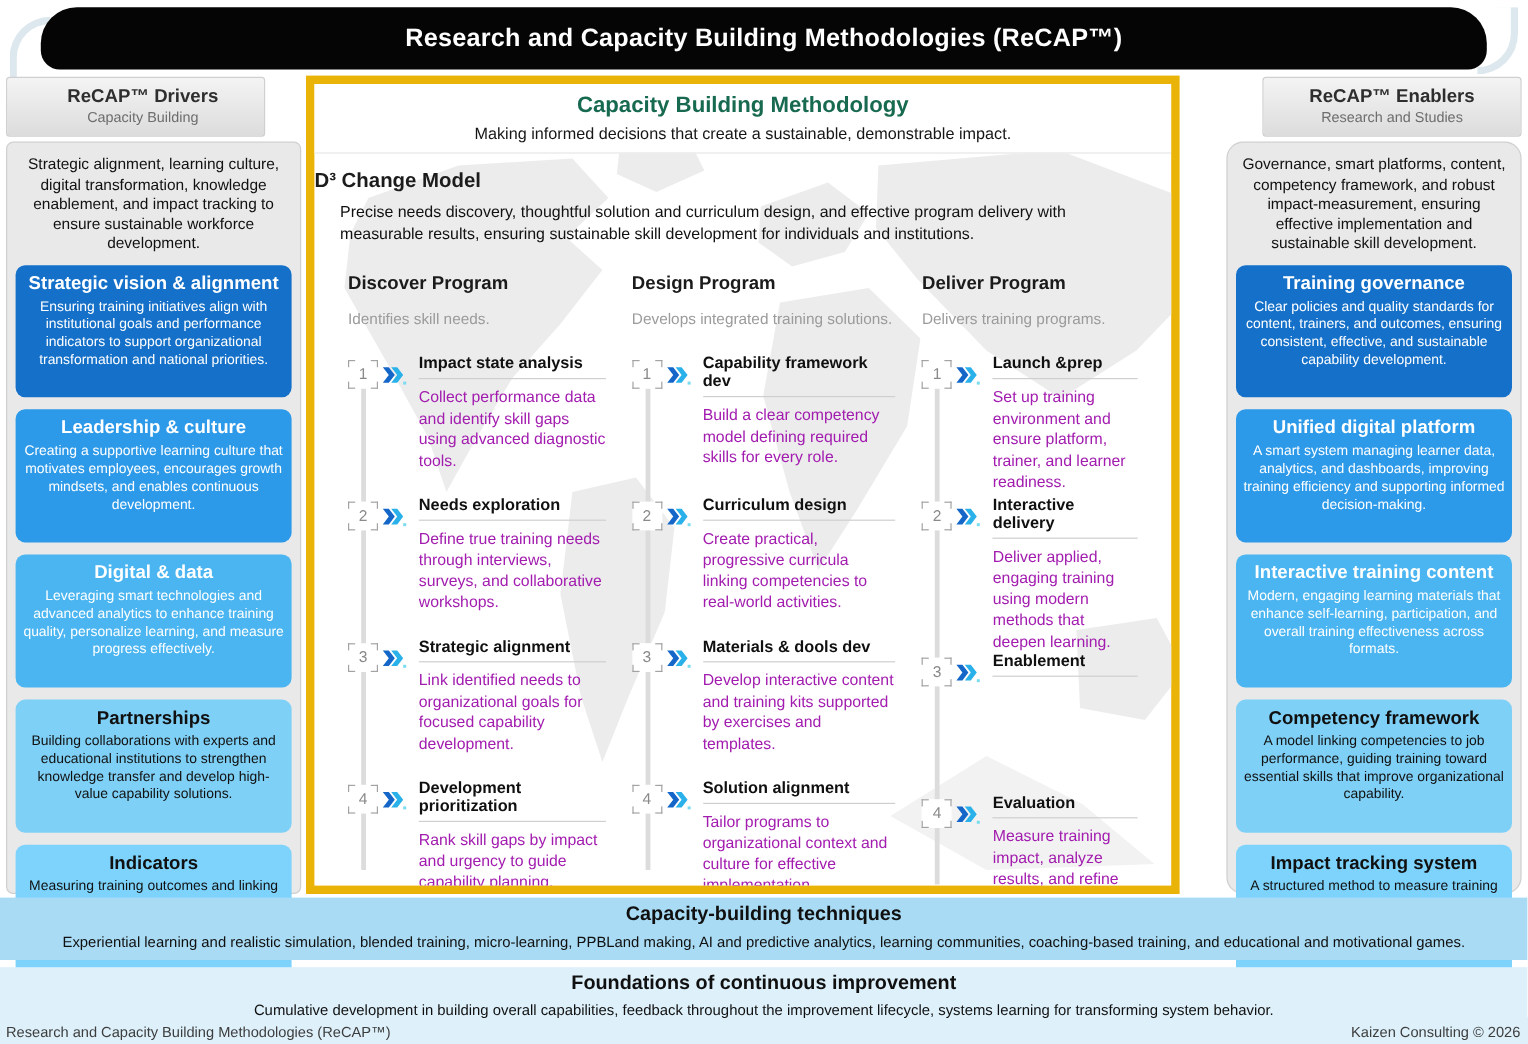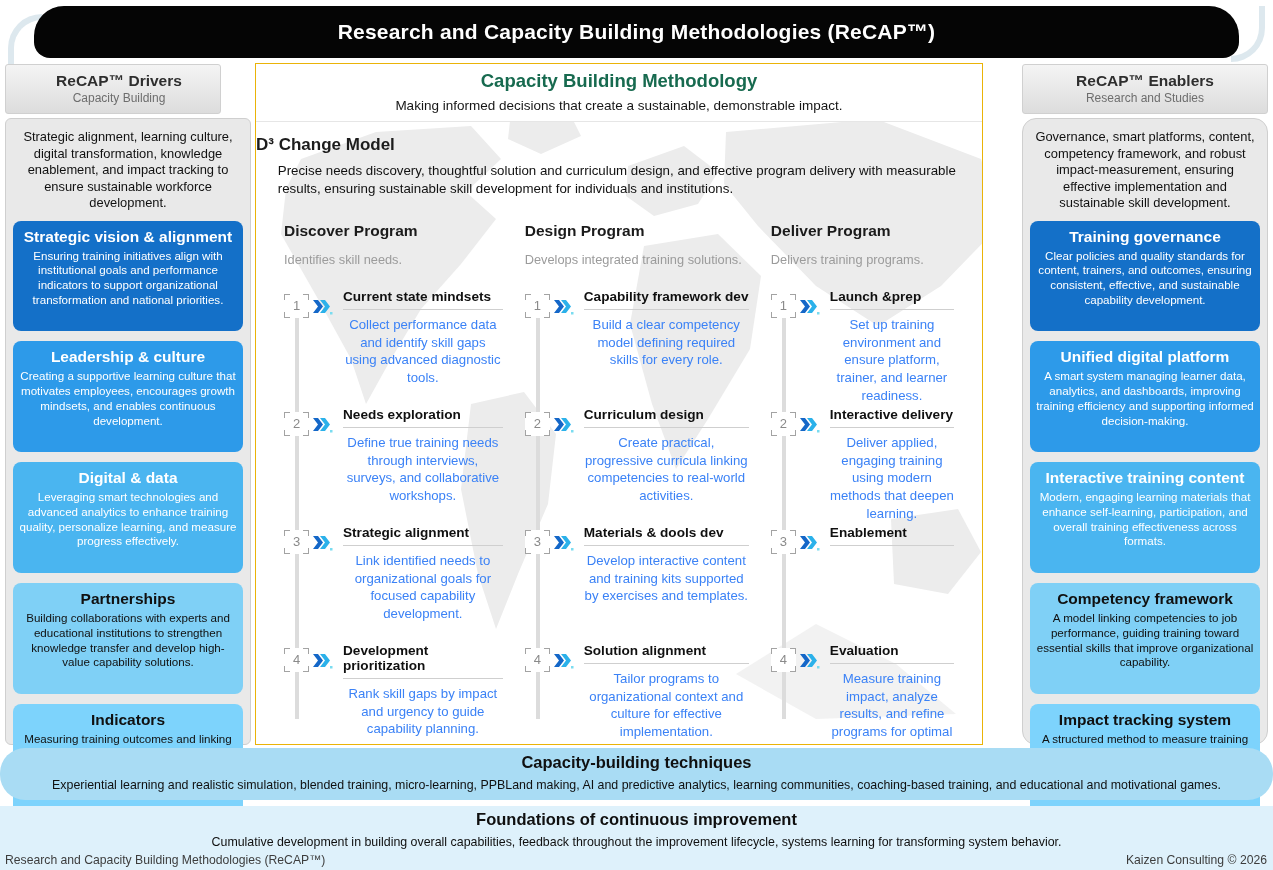--- a/index.html
+++ b/index.html
@@ -13,27 +13,27 @@
   .banner-title { color:#fff; font-size:21px; font-weight:bold; letter-spacing:.2px; }
   .accent-left { position:absolute; left:8px; top:8px; width:34px; height:56px;
     border-left:6px solid #dde8ee; border-top:6px solid #dde8ee; border-radius:34px 0 0 0; }
   .accent-right { position:absolute; right:8px; top:0px; width:34px; height:56px;
     border-right:6px solid #dde8ee; border-bottom:6px solid #dde8ee; border-radius:0 0 34px 0; }
 
   
   .hdr-box { position:absolute; top:64px; height:50px; background:linear-gradient(180deg,#f4f4f4,#dcdcdc);
     border:1px solid #d0d0d0; border-radius:3px; text-align:center; padding-top:7px; }
   .hdr-left { left:5px; width:216px;padding-left:12px; }
-  .hdr-right { right:5px; width:246px; }
+  .hdr-right { right:5px; width:216px; }
   .hdr-title { font-size:15.5px; font-weight:bold; color:#2e2e2e; }
   .hdr-sub { font-size:12px; color:#6d6d6d; margin-top:1px; }
 
   
   .center-col { position:absolute; left:255px; width:728px; top:63px; bottom:125px;
-    background:#fff; border:1px solid #eab308; overflow:hidden; }
+    background:#fff; border:7px solid #eab308; overflow:hidden; }
   .center-head { text-align:center; padding-top:6px; padding-bottom:8px; border-bottom:1px solid #e6e6e6;
     position:relative; z-index:2; background:#fff; }
   .center-title { font-size:18.5px; font-weight:bold; color:#176a4f; }
   .center-sub { font-size:13.5px; color:#161616; margin-top:6px; }
   .map-svg { position:absolute; left:0; top:40px; width:760px; height:640px; z-index:0; }
   .model-block { position:relative; z-index:1; margin-top:13px; }
   .model-title { font-size:17px; font-weight:bold; color:#1c1c1c; }
   .model-desc { font-size:13.3px; color:#111; line-height:1.35; width:94%; margin:7px auto 0; }
 
   .cols { position:relative; z-index:1; display:flex; padding:0 28px; gap:22px; margin-top:24px; }
@@ -53,38 +53,38 @@
       linear-gradient(#a3a3a3,#a3a3a3), linear-gradient(#a3a3a3,#a3a3a3),
       linear-gradient(#a3a3a3,#a3a3a3), linear-gradient(#a3a3a3,#a3a3a3),
       linear-gradient(#a3a3a3,#a3a3a3), linear-gradient(#a3a3a3,#a3a3a3);
     background-repeat:no-repeat;
     background-position:0 0,0 0,100% 0,100% 0,0 100%,0 100%,100% 100%,100% 100%;
     background-size:6px 1px,1px 6px,6px 1px,1px 6px,6px 1px,1px 6px,6px 1px,1px 6px; }
   .chev { margin-top:4px; }
   .step-content { flex:1; }
   .step-title { font-size:13.6px; font-weight:bold; color:#101010; padding-bottom:5px;
     border-bottom:1px solid #cfcfcf; }
-  .step-body { font-size:13.2px; color:#3b82f6; line-height:1.34; margin-top:6px;text-align:center; }
+  .step-body { font-size:13.2px; color:#a21caf; line-height:1.34; margin-top:6px; }
 
   
   .panel { position:absolute; top:118px; bottom:125px; width:246px; background:#e9e9e9;
     border:1px solid #cfcfcf; border-radius:6px; padding:8px 7px; }
   .panel-left { left:5px; } .panel-right { right:5px;border-radius:14px; }
   .panel-intro { font-size:12.9px; color:#111; text-align:center; line-height:1.28; margin:2px 1px 9px; }
   .pbox { border-radius:8px; text-align:center; padding:7px 6px 24px; margin-bottom:10px; }
   .pbox:last-child { margin-bottom:0; }
   .pbox-title { font-size:15.5px; font-weight:bold; margin-bottom:3px; }
   .pbox-body { font-size:11.6px; line-height:1.27; }
   .pbox-0 { background:#1470c8; } .pbox-1 { background:#2d9ae9; } .pbox-2 { background:#4ab5f0; }
   .pbox-3 { background:#7fd0f6; } .pbox-4 { background:#7dd3fc; }
   .txt-w { color:#fff; } .txt-b { color:#101010; }
 
   
   .band { position:absolute; left:0; right:0; text-align:center; }
-  .band-1 { top:748px; height:52px; background:#a9dcf4; padding-top:5px;border-radius:25px; }
+  .band-1 { top:748px; height:52px; background:#a9dcf4; padding-top:5px; }
   .band-2 { top:806px; height:64px; background:#def1fb; padding-top:4px; }
   .band-title { font-size:16.5px; font-weight:bold; color:#101010; }
   .band-body { font-size:12.4px; color:#101010; margin-top:6px; padding:0 8px; }
 
   .footer { position:absolute; left:0; right:0; top:853px; height:17px; font-size:12.2px; color:#3d3d3d; }
   .footer-left { position:absolute; left:5px; }
   .footer-right { position:absolute; right:6px; }
 </style>
 </head>
 <body>
@@ -141,21 +141,21 @@
         <div class="step">
           <div class="step-lead">
             <div class="badge">1</div>
             <svg class="chev" width="22" height="17" viewBox="0 0 22 17">
                 <path d="M1 2 L6 2 L11 8.5 L6 15 L1 15 L6 8.5 Z" fill="#1467c8"></path>
                 <path d="M8 2 L13 2 L18 8.5 L13 15 L8 15 L13 8.5 Z" fill="#2bb1ea"></path>
                 <rect x="18" y="14" width="2.5" height="2.5" fill="#7adcf0"></rect>
               </svg>
           </div>
           <div class="step-content">
-            <div class="step-title">Current state mindsets</div>
+            <div class="step-title">Impact state analysis</div>
             <div class="step-body">Collect performance data and identify skill gaps using advanced diagnostic tools.</div>
           </div>
         </div>
 
         <div class="step">
           <div class="step-lead">
             <div class="badge">2</div>
             <svg class="chev" width="22" height="17" viewBox="0 0 22 17">
                 <path d="M1 2 L6 2 L11 8.5 L6 15 L1 15 L6 8.5 Z" fill="#1467c8"></path>
                 <path d="M8 2 L13 2 L18 8.5 L13 15 L8 15 L13 8.5 Z" fill="#2bb1ea"></path>

